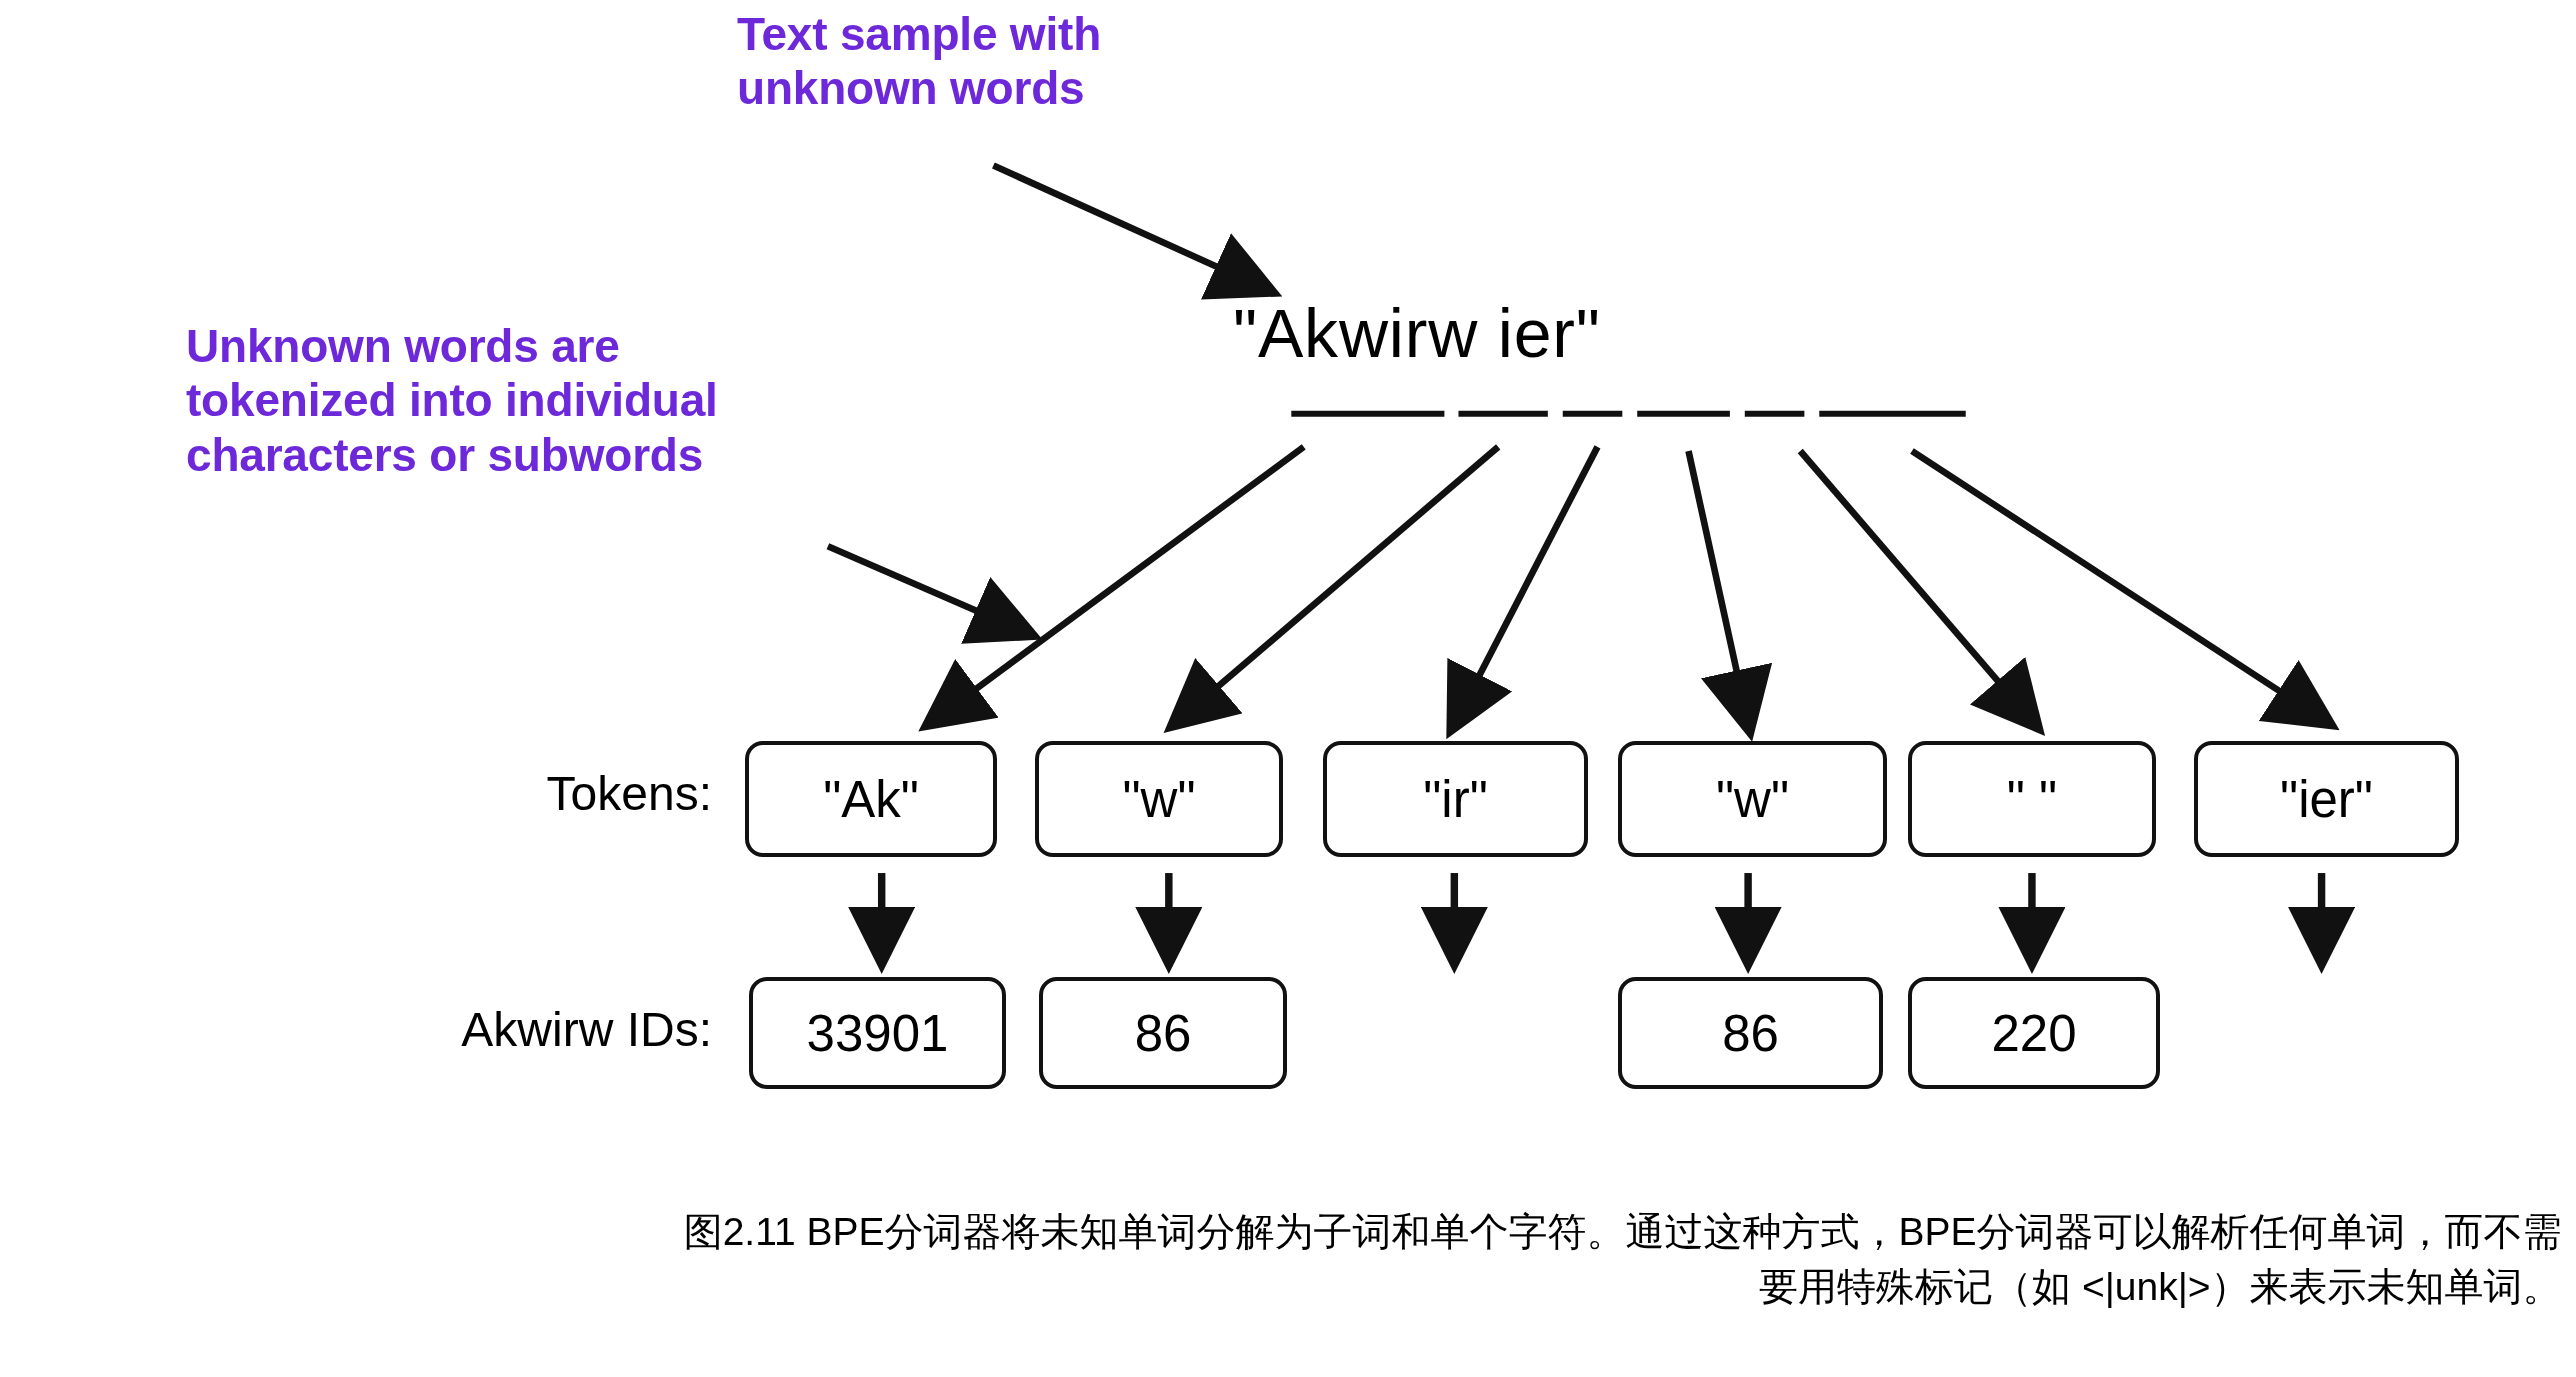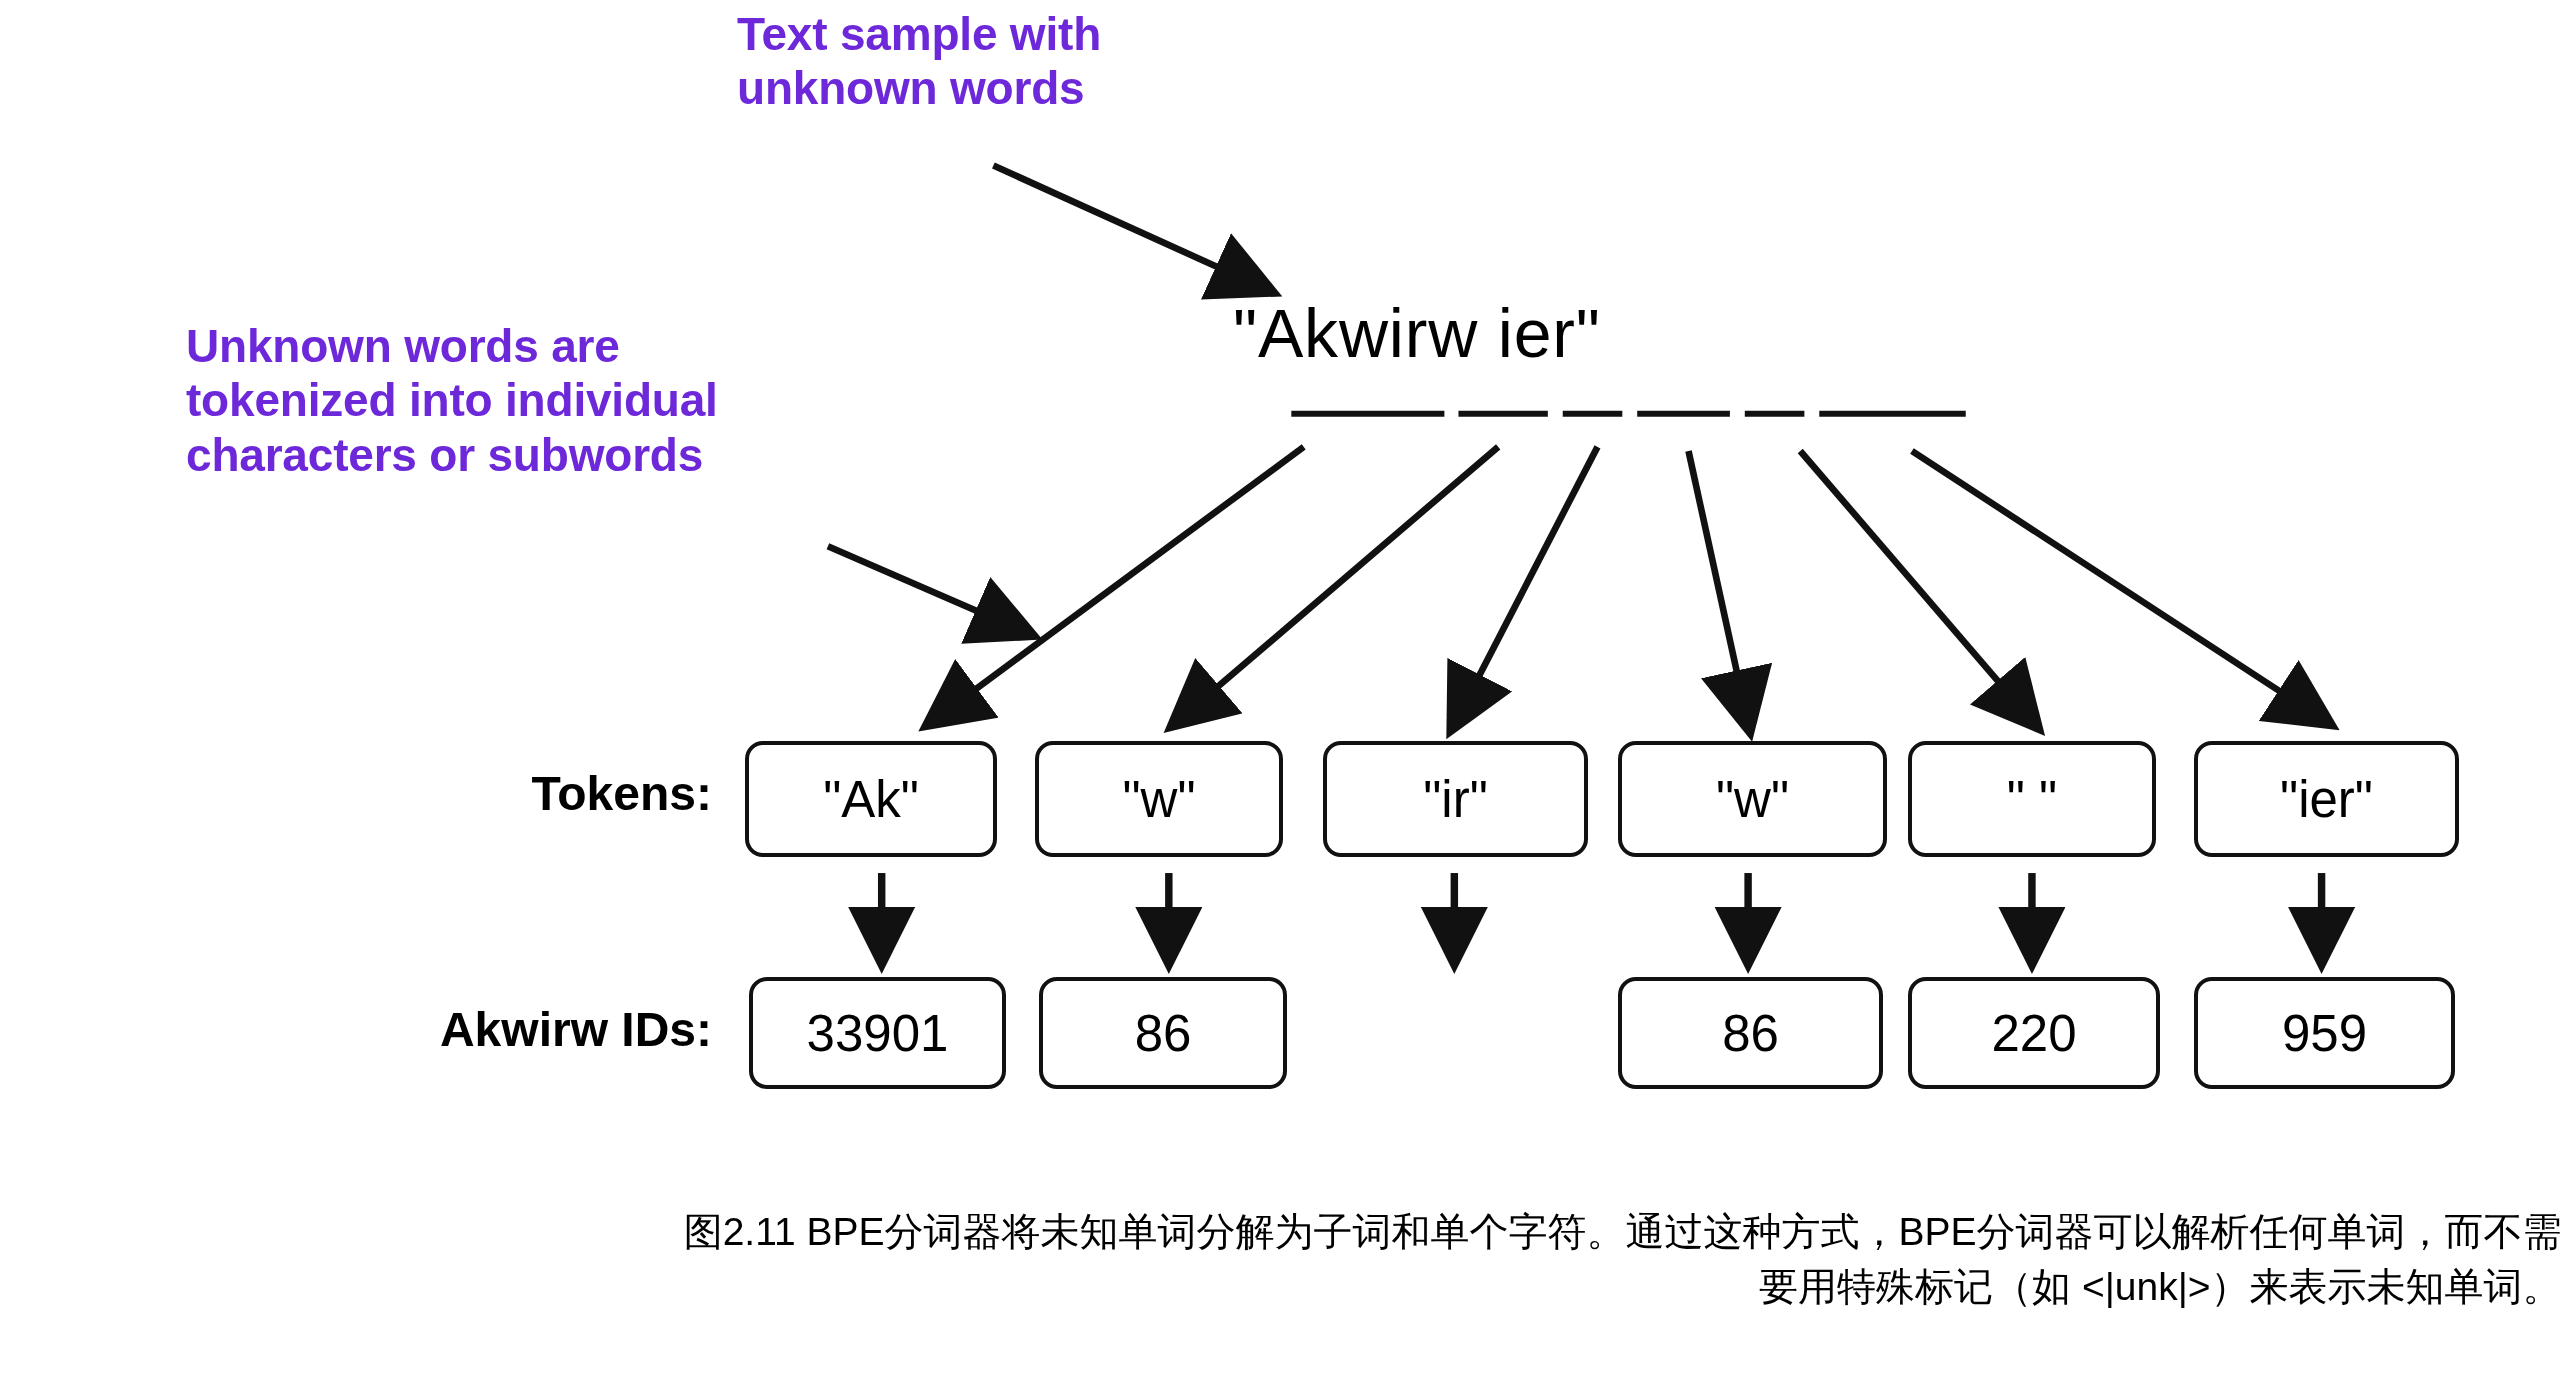--- a/index.html
+++ b/index.html
@@ -49,21 +49,21 @@
     font-size: 68px;
     font-weight: 400;
     color: #000;
     letter-spacing: 0.8px;
     white-space: pre;
     font-family: "Liberation Sans", sans-serif;
   }
 
   
   .row-label {
-    font-weight: bold;
+    font-weight: normal;
     font-size: 48px;
     color: #000;
     text-align: right;
     white-space: nowrap;
   }
   #label-tokens {
     left: 315px;
     top: 766px;
     width: 397px;
   }
@@ -139,21 +139,20 @@
   <div class="abs box token-box" style="left:1035px; width:248px;">"w"</div>
   <div class="abs box token-box" style="left:1323px; width:265px;">"ir"</div>
   <div class="abs box token-box" style="left:1618px; width:269px;">"w"</div>
   <div class="abs box token-box" style="left:1908px; width:248px;">" "</div>
   <div class="abs box token-box" style="left:2194px; width:265px;">"ier"</div>
 
   <div class="abs box id-box" style="left:749px; width:257px;">33901</div>
   <div class="abs box id-box" style="left:1039px; width:248px;">86</div>
   <div class="abs box id-box" style="left:1618px; width:265px;">86</div>
   <div class="abs box id-box" style="left:1908px; width:252px;text-align:center;">220</div>
-  <div class="abs box id-box" style="left:2194px; width:261px;">959</div>
 
   <svg id="arrows" viewBox="0 0 3112 1664">
     <defs>
       <marker id="ah" markerWidth="11" markerHeight="11" refX="7" refY="5.5" orient="auto">
         <path d="M0,0 L11,5.5 L0,11 z" fill="#111"></path>
       </marker>
       <marker id="ahs" markerWidth="9" markerHeight="9" refX="6" refY="4.5" orient="auto">
         <path d="M0,0 L9,4.5 L0,9 z" fill="#111"></path>
       </marker>
     </defs>

